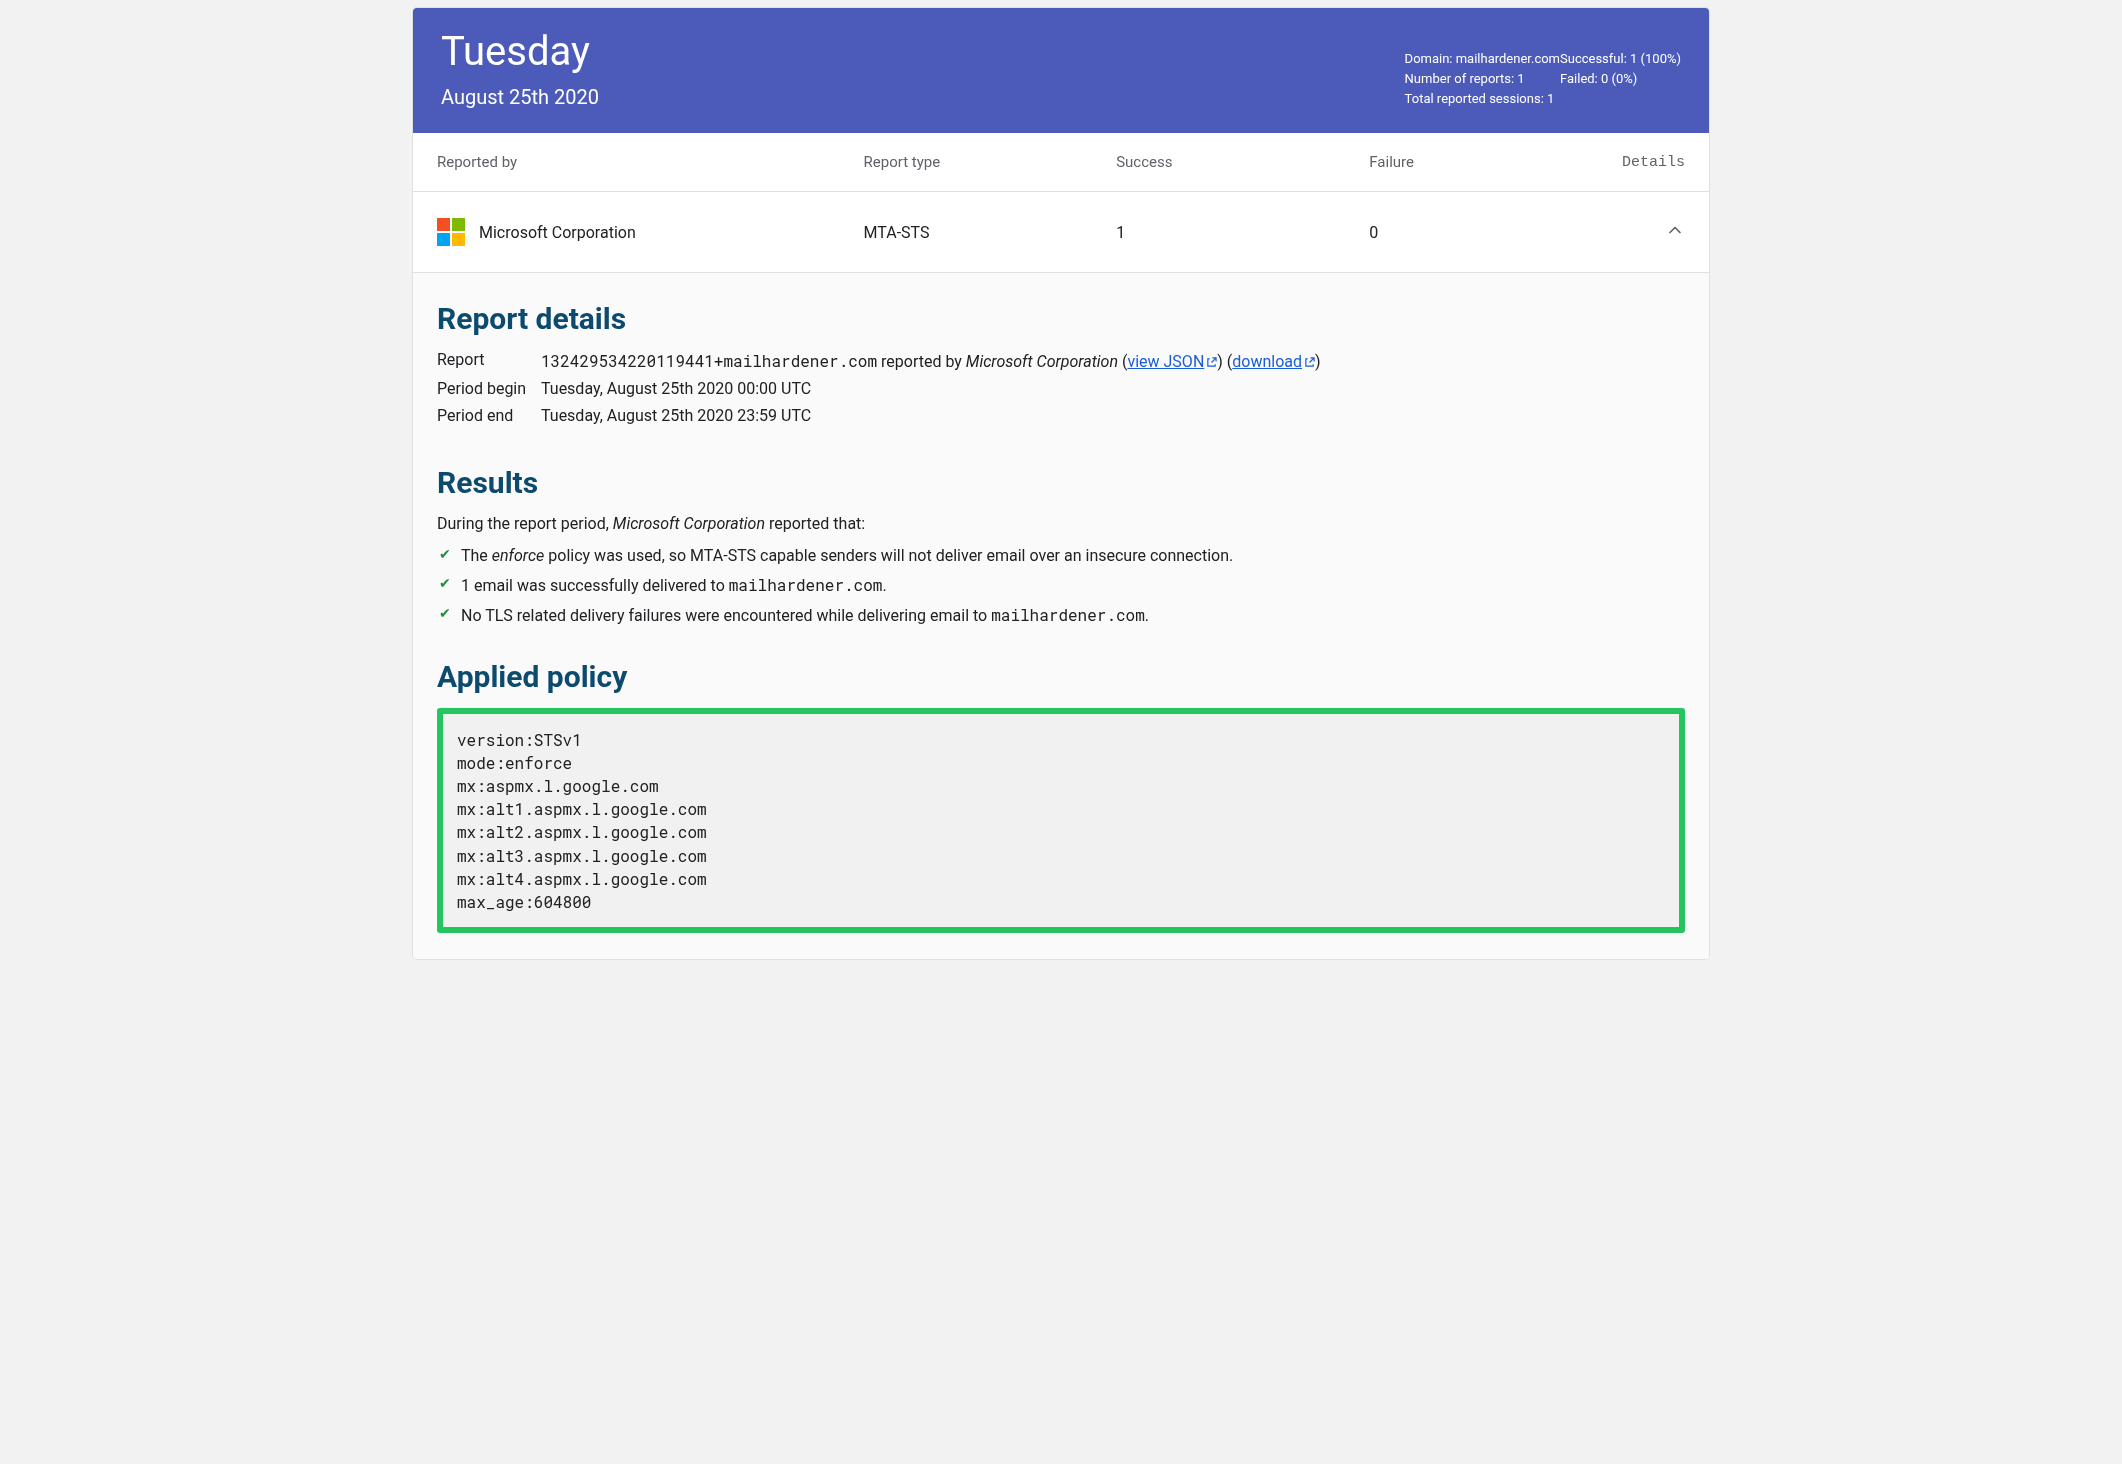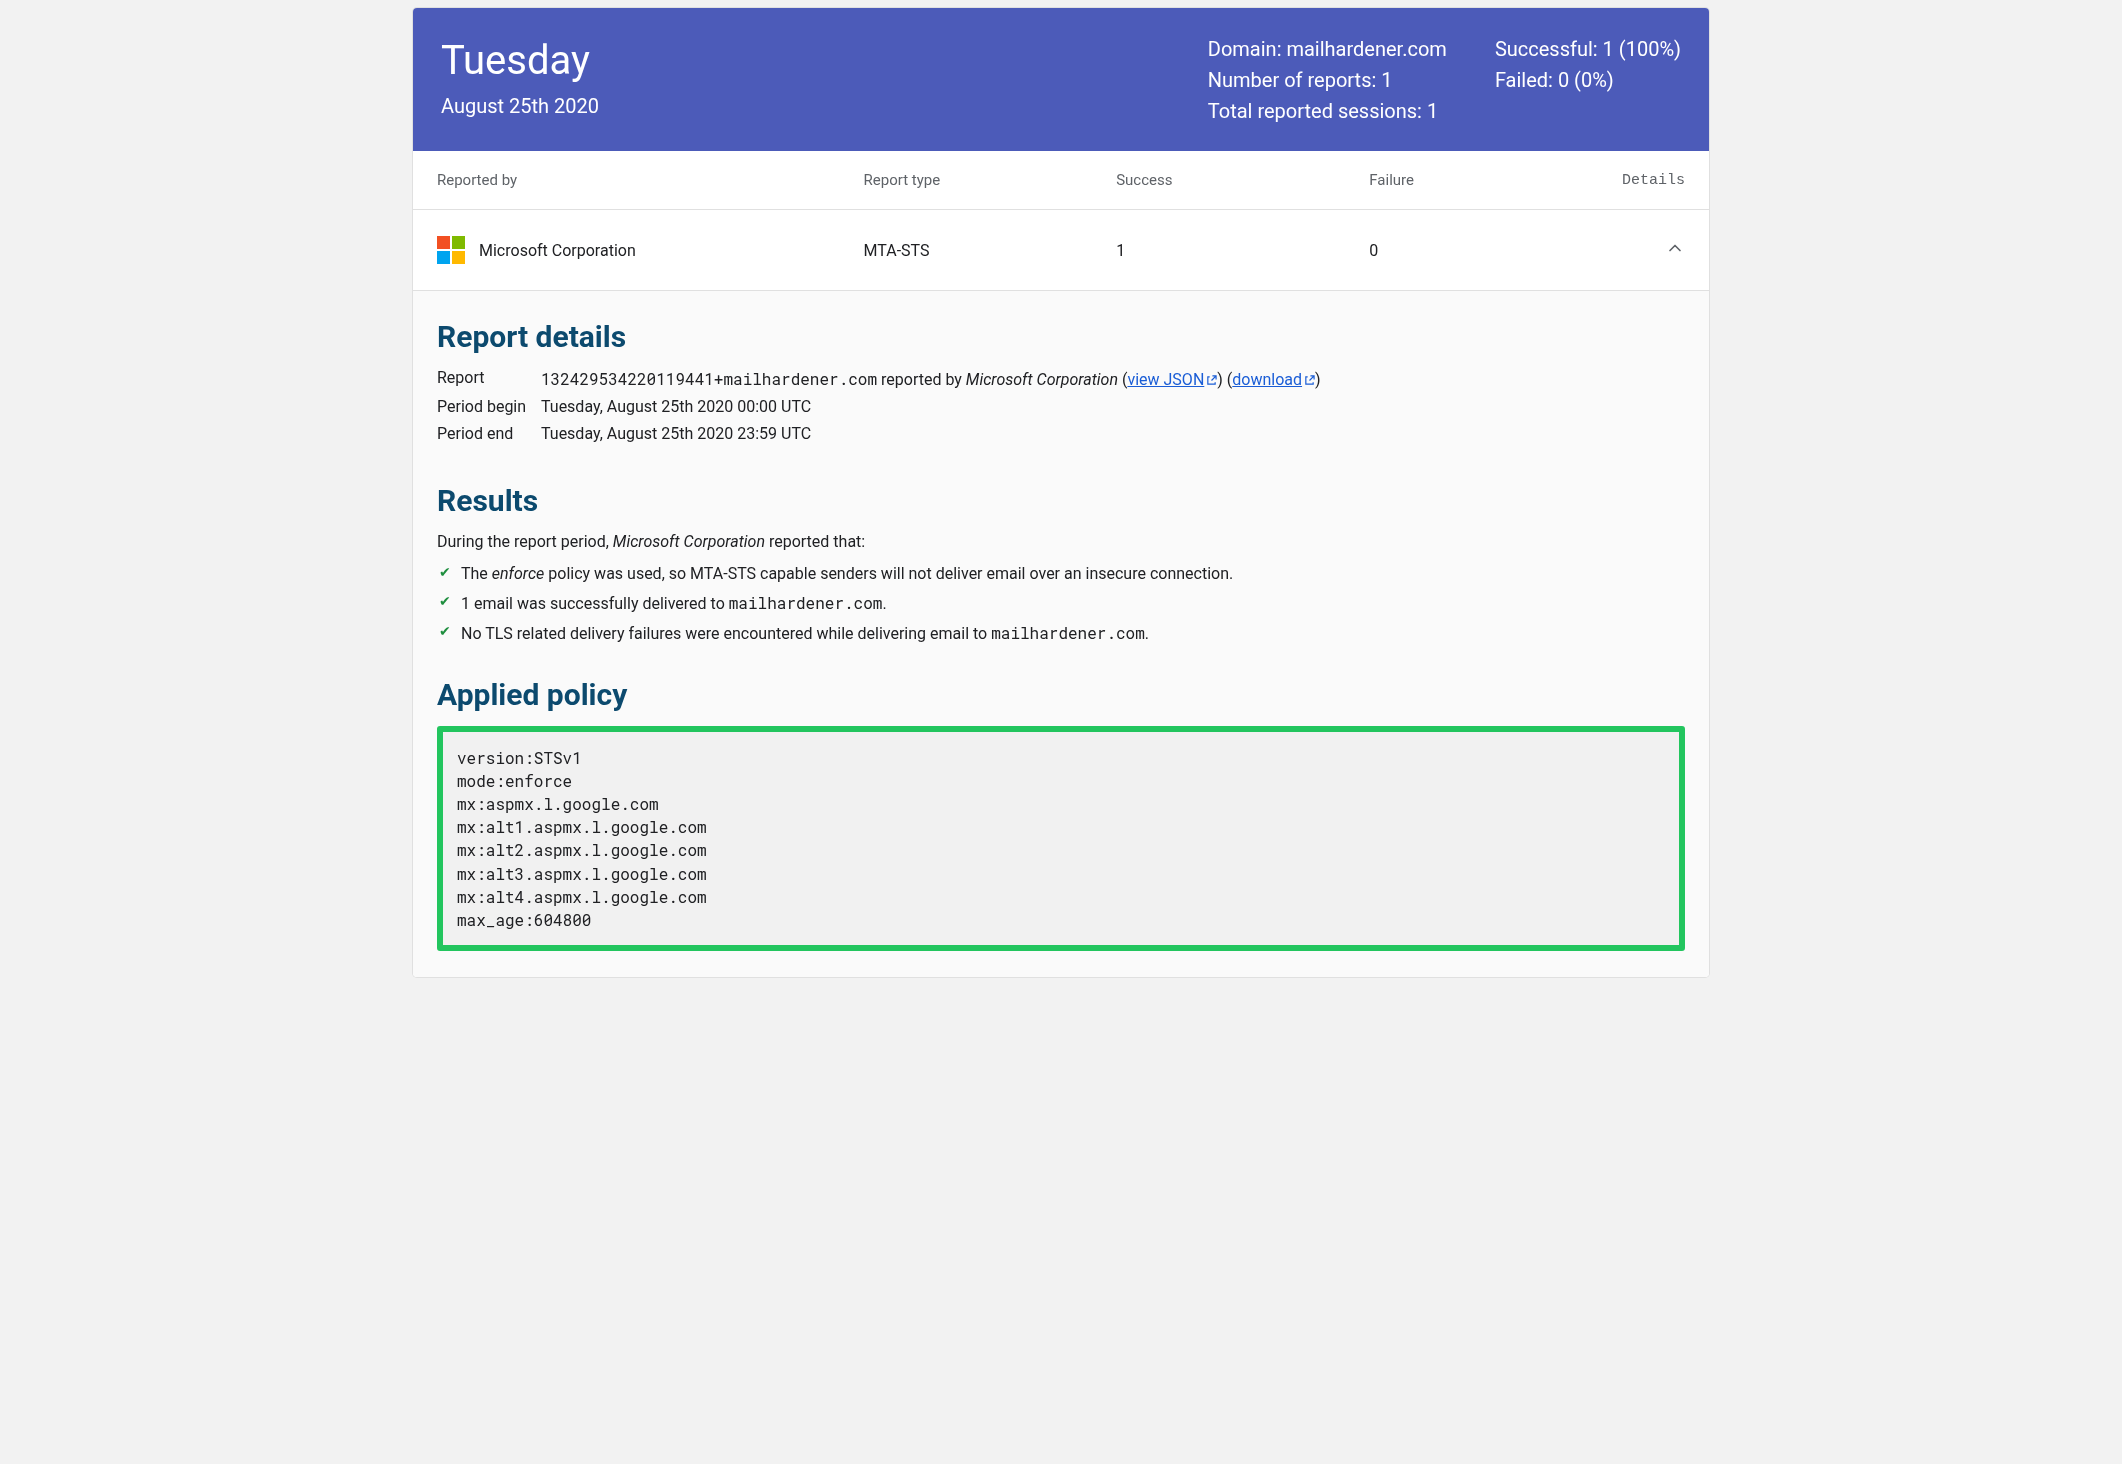--- a/index.html
+++ b/index.html
@@ -17,34 +17,33 @@
     overflow: hidden;
     max-width: 1296px;
     margin: 0 auto;
   }
   .header {
     background: #4c5bb9;
     color: #fff;
     padding: 20px 28px 24px 28px;
     display: flex;
     justify-content: space-between;
-    align-items: center;
+    align-items: flex-end;
   }
   .header-left .day {
     font-size: 40px;
     font-weight: 400;
   }
   .header-left .date {
     font-size: 20px;
     margin-top: 10px;
   }
   .header-right {
     display: flex;
-    gap: 48px;
-    font-size: 20px;
+    font-size: 13px;
     padding-top: 6px;
   }
   .header-right .col div { line-height: 1.55; }
   table.summary {
     width: 100%;
     border-collapse: collapse;
   }
   table.summary th {
     text-align: left;
     font-weight: 400;

